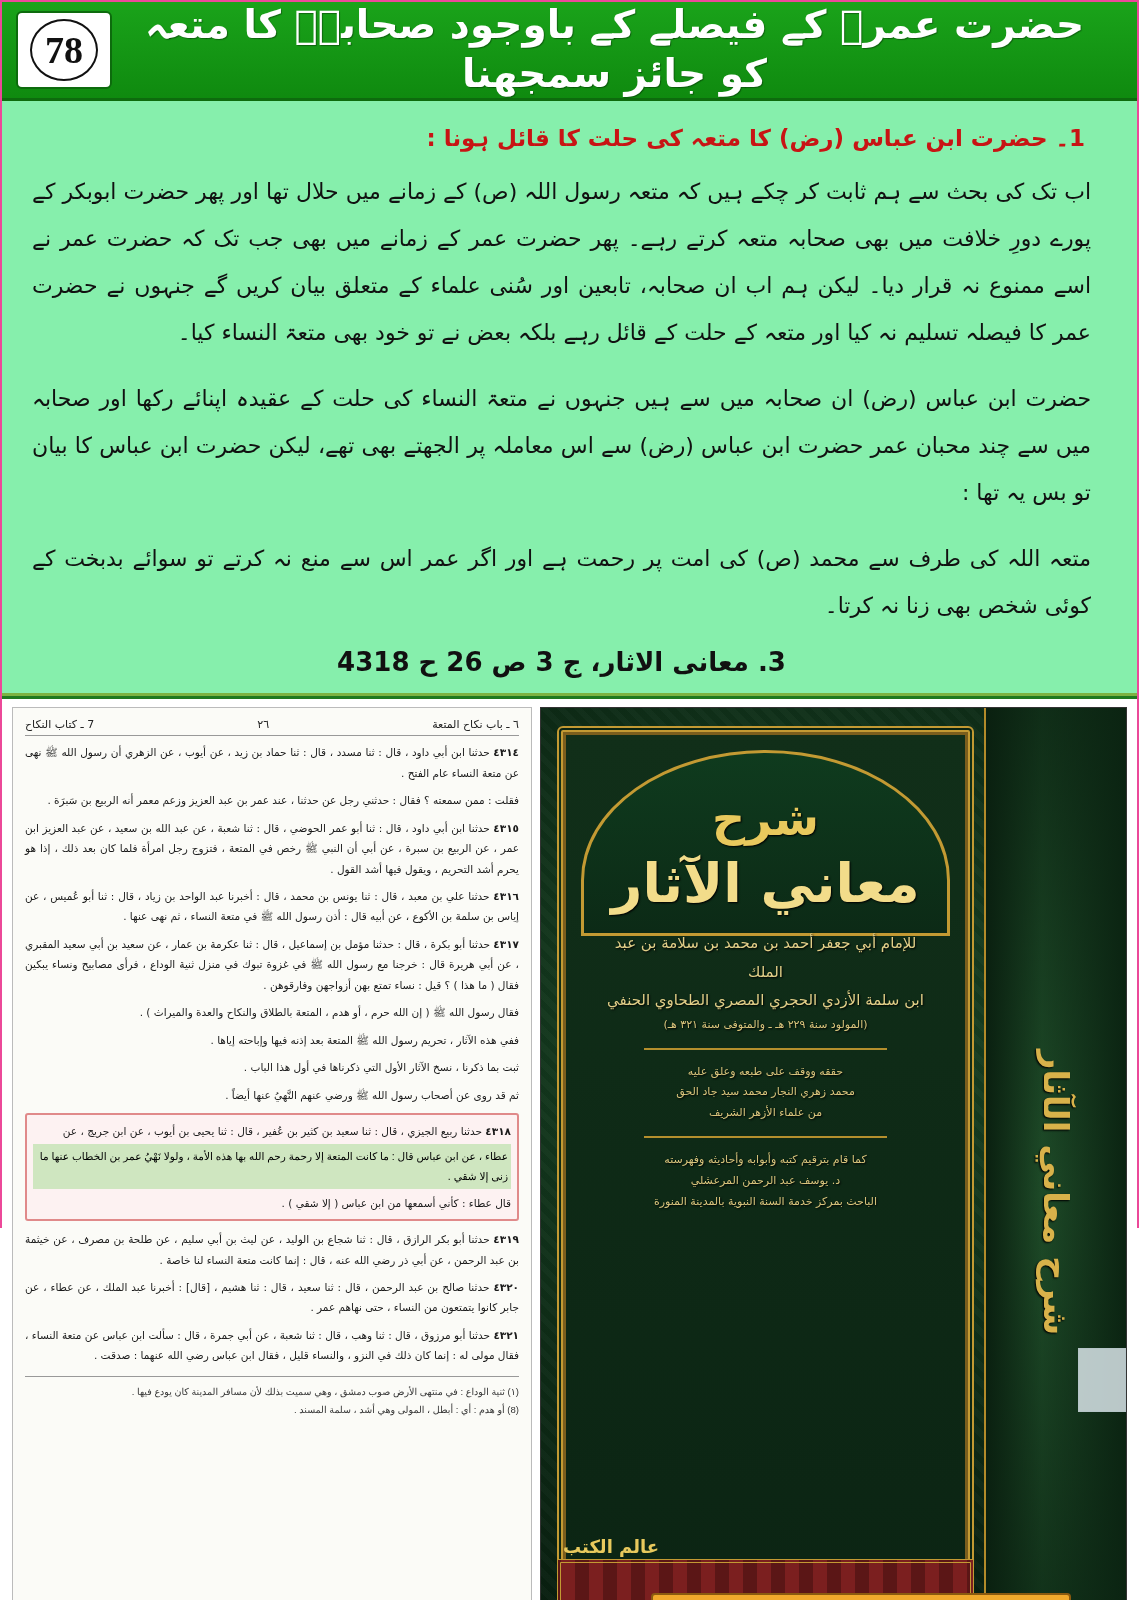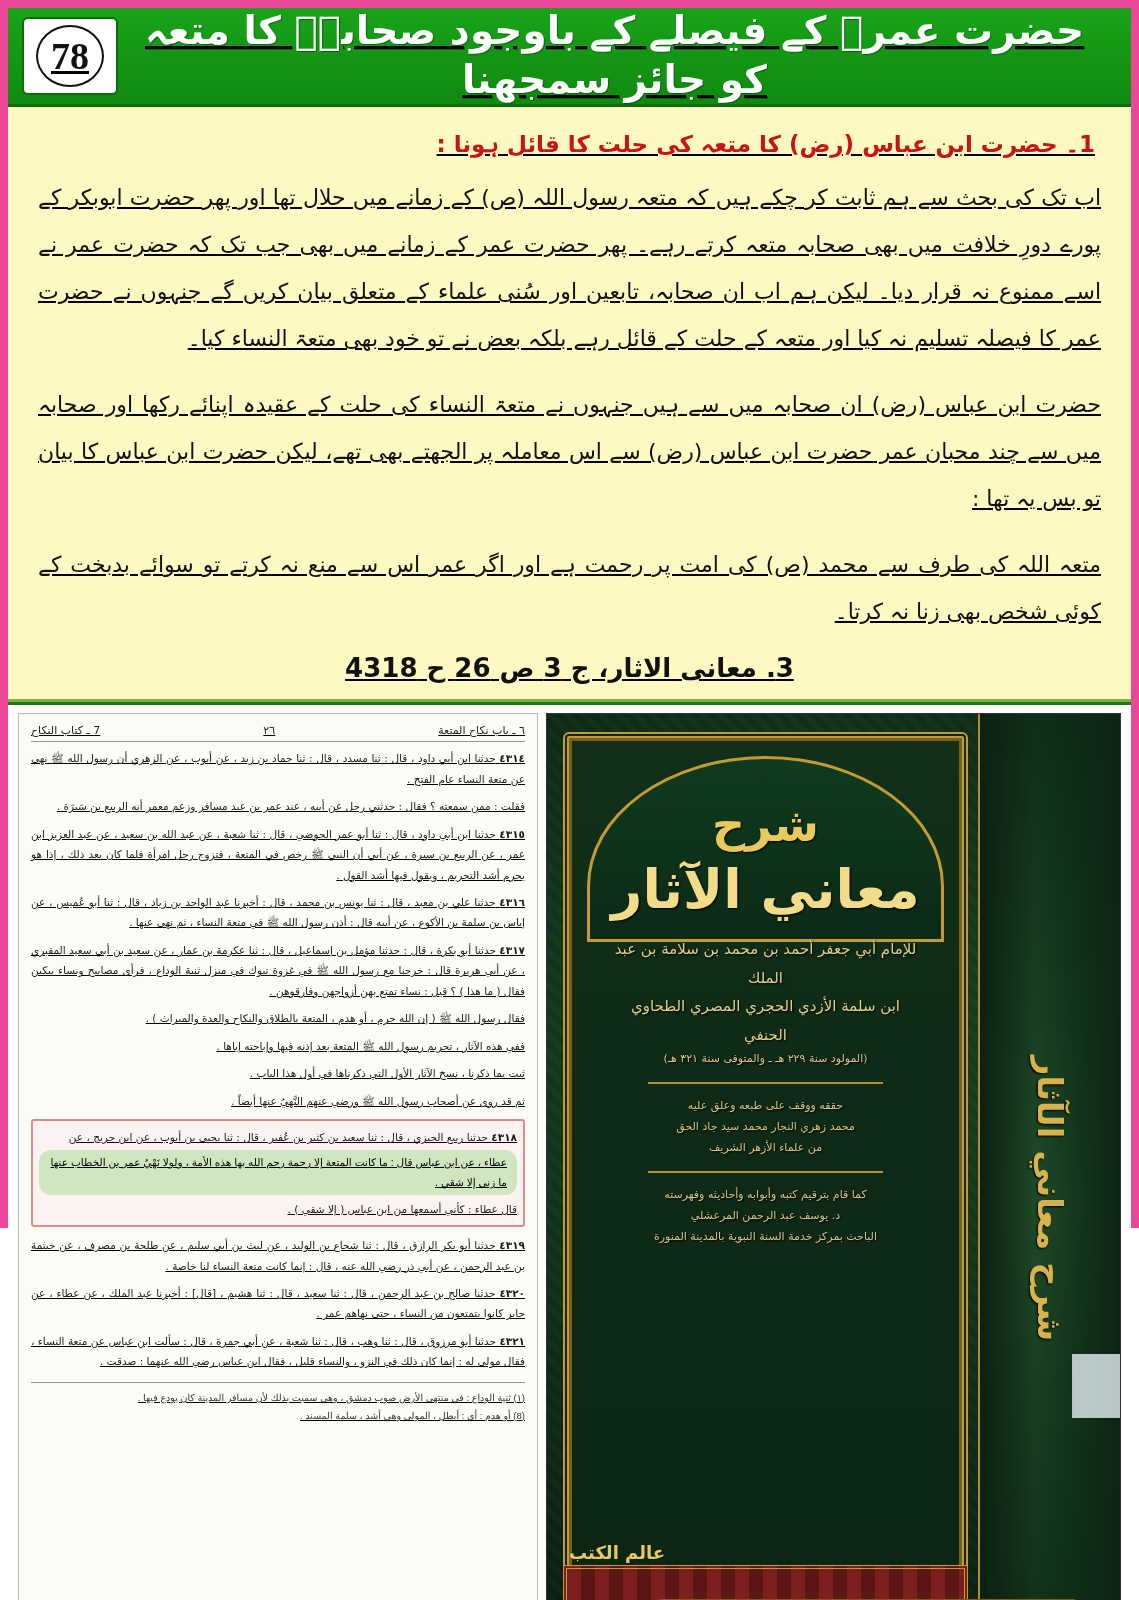--- a/index.html
+++ b/index.html
@@ -7,22 +7,21 @@
     width:1139px;height:1600px;
     background:#ffffff;
     font-family:"Liberation Sans", sans-serif;
     overflow:hidden;
   }
   .page{
     position:relative;
     width:1139px;height:1228px;
     box-sizing:border-box;
     background:#ffffff;
-    border:8px solid #ec4899;
-    text-decoration:underline;
+    border:2px solid #ec4899;
   }
   
   .header{
     position:relative;
     height:96px;
     background:#16a016;
     background:linear-gradient(#1aa31a,#0f8a0f);
     display:flex;
     align-items:center;
     border-bottom:3px solid #0d6b0d;
@@ -51,23 +50,23 @@
     font-size:39px;
     font-weight:bold;
     font-family:"DejaVu Sans", sans-serif;
     letter-spacing:0px;
     padding:0 30px 0 10px;
     line-height:1.25;
     text-shadow:1px 1px 1px rgba(0,0,0,.35);
   }
   
   .urdu-panel{
-    background:#fef9c3;
+    background:#86efac;
     border-bottom:3px solid #7cb342;
-    padding:16px 26px 14px 26px;
+    padding:16px 42px 14px 26px;
     direction:rtl;
   }
   .heading-line{
     color:#c81414;
     font-size:23px;
     font-weight:bold;
     font-family:"DejaVu Sans", sans-serif;
     text-align:right;
     padding:4px 10px 10px 0;
     line-height:1.5;
@@ -129,24 +128,23 @@
   .highlight-box{
     border:2px solid #e08a8a;
     background:#fdf2f2;
     padding:6px 6px;
     margin:8px 0;
     border-radius:3px;
   }
   .highlight-inner{
     background:#cfe6c0;
     display:block;
-    padding:2px 10px;
+    padding:2px 3px;
     line-height:1.95;
     font-size:10.5px;
-    border-radius:12px;
   }
   .footnotes{
     border-top:1px solid #999;
     margin-top:10px;padding-top:6px;
     font-size:9.5px;line-height:1.9;color:#333;
   }
   .scan-right{
     flex:1;
     margin:8px 10px 8px 4px;
     position:relative;
@@ -262,21 +260,21 @@
         <span>٦ ـ باب نكاح المتعة</span>
         <span>٢٦</span>
         <span>7 ـ كتاب النكاح</span>
       </div>
 
       <div class="hadith-block">
         <span class="hadith-num">٤٣١٤</span>
         <span>حدثنا ابن أبي داود ، قال : ثنا مسدد ، قال : ثنا حماد بن زيد ، عن أيوب ، عن الزهري أن رسول الله ﷺ نهى عن متعة النساء عام الفتح .</span>
       </div>
       <div class="hadith-block">
-        <span>فقلت : ممن سمعته ؟ فقال : حدثني رجل عن أبيه ، عند عمر بن عبد مسافر وزعم معمر أنه الربيع بن سَبرَة .</span>
+        <span>فقلت : ممن سمعته ؟ فقال : حدثني رجل عن حدثنا ، عند عمر بن عبد العزيز وزعم معمر أنه الربيع بن سَبرَة .</span>
       </div>
       <div class="hadith-block">
         <span class="hadith-num">٤٣١٥</span>
         <span>حدثنا ابن أبي داود ، قال : ثنا أبو عمر الحوضي ، قال : ثنا شعبة ، عن عبد الله بن سعيد ، عن عبد العزيز ابن عمر ، عن الربيع بن سبرة ، عن أبي أن النبي ﷺ رخص في المتعة ، فتزوج رجل امرأة فلما كان بعد ذلك ، إذا هو يحرم أشد التحريم ، ويقول فيها أشد القول .</span>
       </div>
       <div class="hadith-block">
         <span class="hadith-num">٤٣١٦</span>
         <span>حدثنا علي بن معبد ، قال : ثنا يونس بن محمد ، قال : أخبرنا عبد الواحد بن زياد ، قال : ثنا أبو عُميس ، عن إياس بن سلمة بن الأكوع ، عن أبيه قال : أذن رسول الله ﷺ في متعة النساء ، ثم نهى عنها .</span>
       </div>
       <div class="hadith-block">

